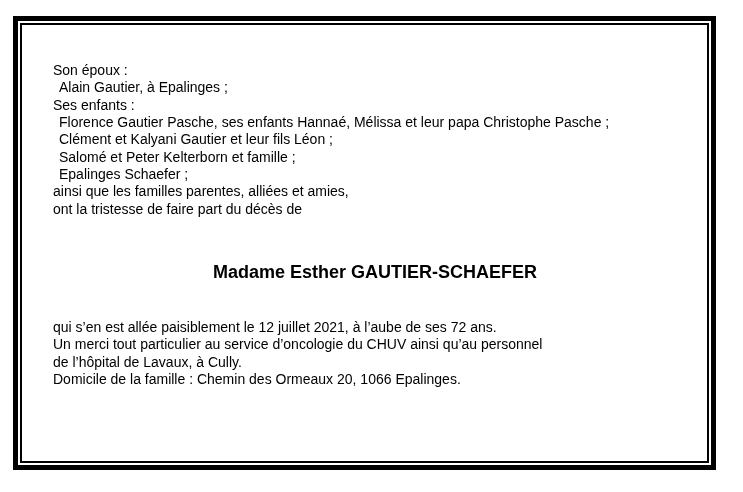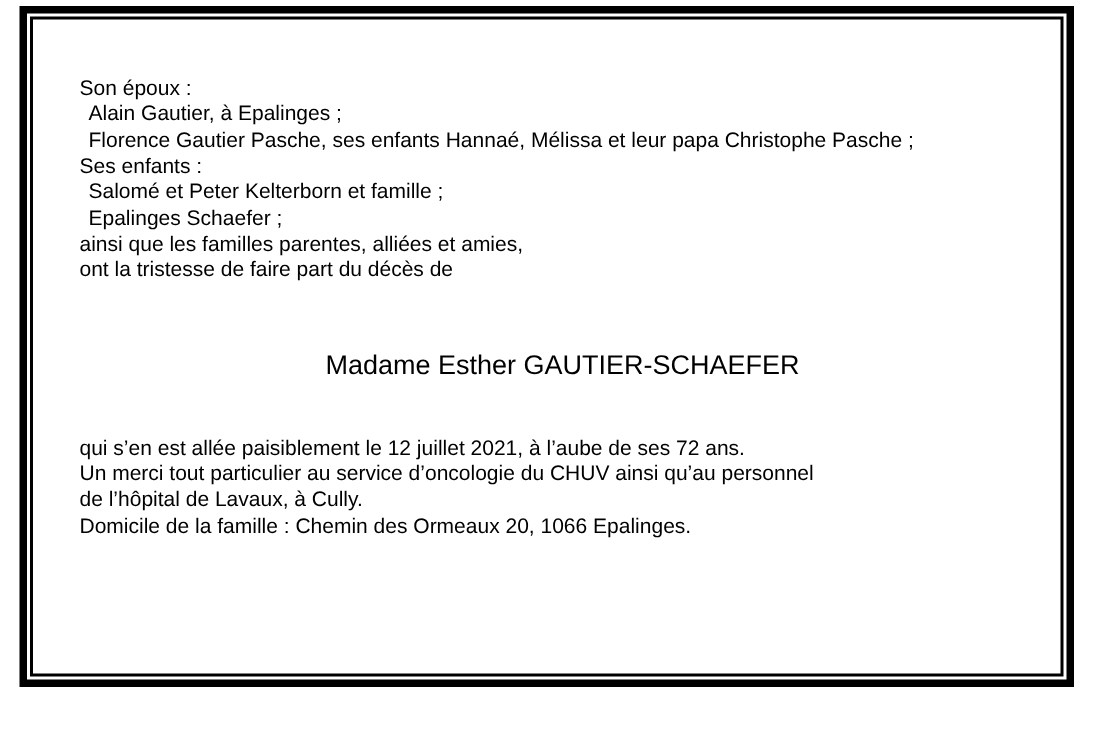--- a/index.html
+++ b/index.html
@@ -11,21 +11,21 @@
     height: 492px;
     background: #ffffff;
     color: #000000;
     font-family: "Liberation Sans", sans-serif;
     position: relative;
     overflow: hidden;
   }
   .frame-outer {
     position: absolute;
     left: 13px;
-    top: 4px;
+    top: 16px;
     width: 703px;
     height: 454px;
     box-sizing: border-box;
     border: 5px solid #000000;
     padding: 2px;
     background: #ffffff;
   }
   .frame-inner {
     box-sizing: border-box;
     width: 100%;
@@ -43,36 +43,37 @@
   }
   .line.indent {
     padding-left: 6px;
   }
   .bold {
     font-weight: normal;
   }
   .title {
     font-size: 18px;
     line-height: 21px;
-    font-weight: normal;
+    font-weight: bold;
     text-align: center;
     margin: 44px 0 36px 0;
   }
 </style>
 </head>
 <body>
 
 <div class="frame-outer">
   <div class="frame-inner">
     <div class="content">
       <div class="family-block">
           <div class="line"><span>Son époux :</span></div>
           <div class="line indent"><span>Alain </span><span class="bold">Gautier</span><span>, à Epalinges ;</span></div>
+          <div class="line"><span>Ses enfants :</span></div>
           <div class="line indent"><span>Florence </span><span class="bold">Gautier Pasche</span><span>, ses enfants Hannaé, Mélissa et leur papa Christophe </span><span class="bold">Pasche</span><span> ;</span></div>
-          <div class="line"><span>Ses enfants :</span></div>
+          <div class="line indent"><span>Clément et Kalyani </span><span class="bold">Gautier</span><span> et leur fils Léon ;</span></div>
           <div class="line indent"><span>Salomé et Peter </span><span class="bold">Kelterborn</span><span> et famille ;</span></div>
           <div class="line indent"><span>Epalinges </span><span class="bold">Schaefer</span><span> ;</span></div>
           <div class="line"><span>ainsi que les familles parentes, alliées et amies,</span></div>
           <div class="line"><span>ont la tristesse de faire part du décès de</span></div>
         </div>
       <div class="title">Madame Esther GAUTIER-SCHAEFER</div>
       <div class="closing-block">
           <div class="line"><span>qui s’en est allée paisiblement le 12 juillet 2021, à l’aube de ses 72 ans.</span></div>
           <div class="line"><span>Un merci tout particulier au service d’oncologie du CHUV ainsi qu’au personnel</span></div>
           <div class="line"><span>de l’hôpital de Lavaux, à Cully.</span></div>

